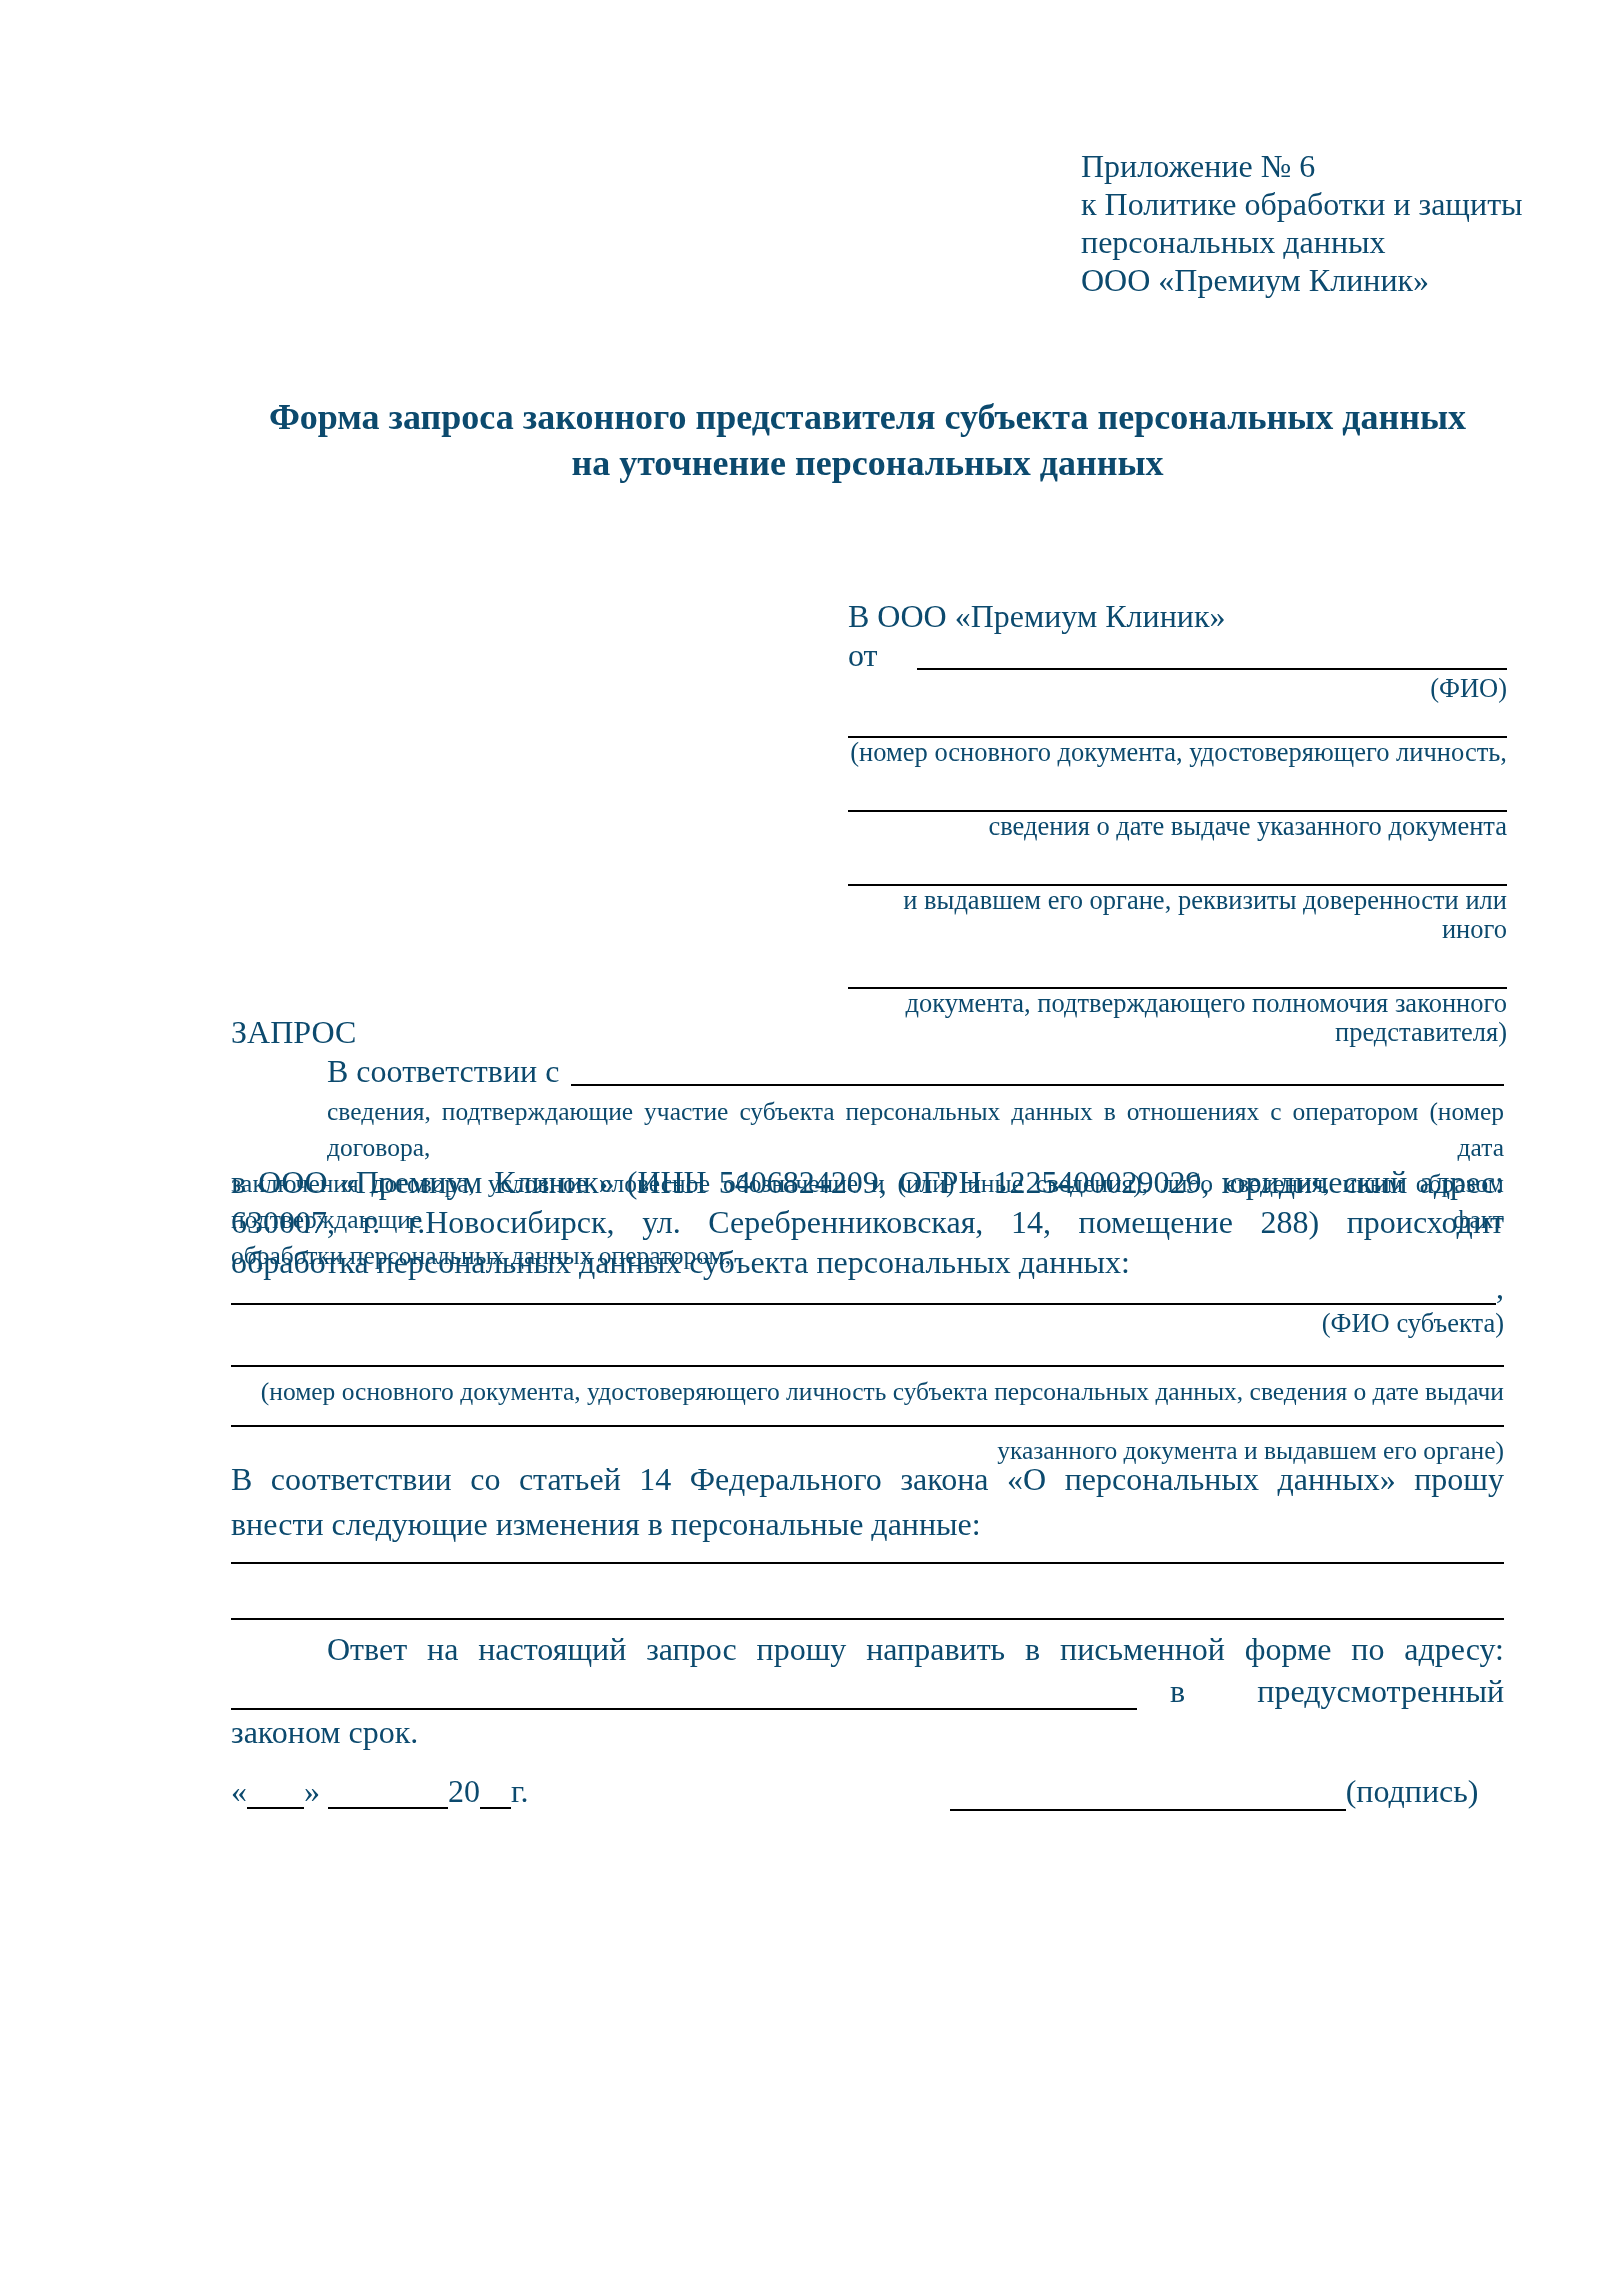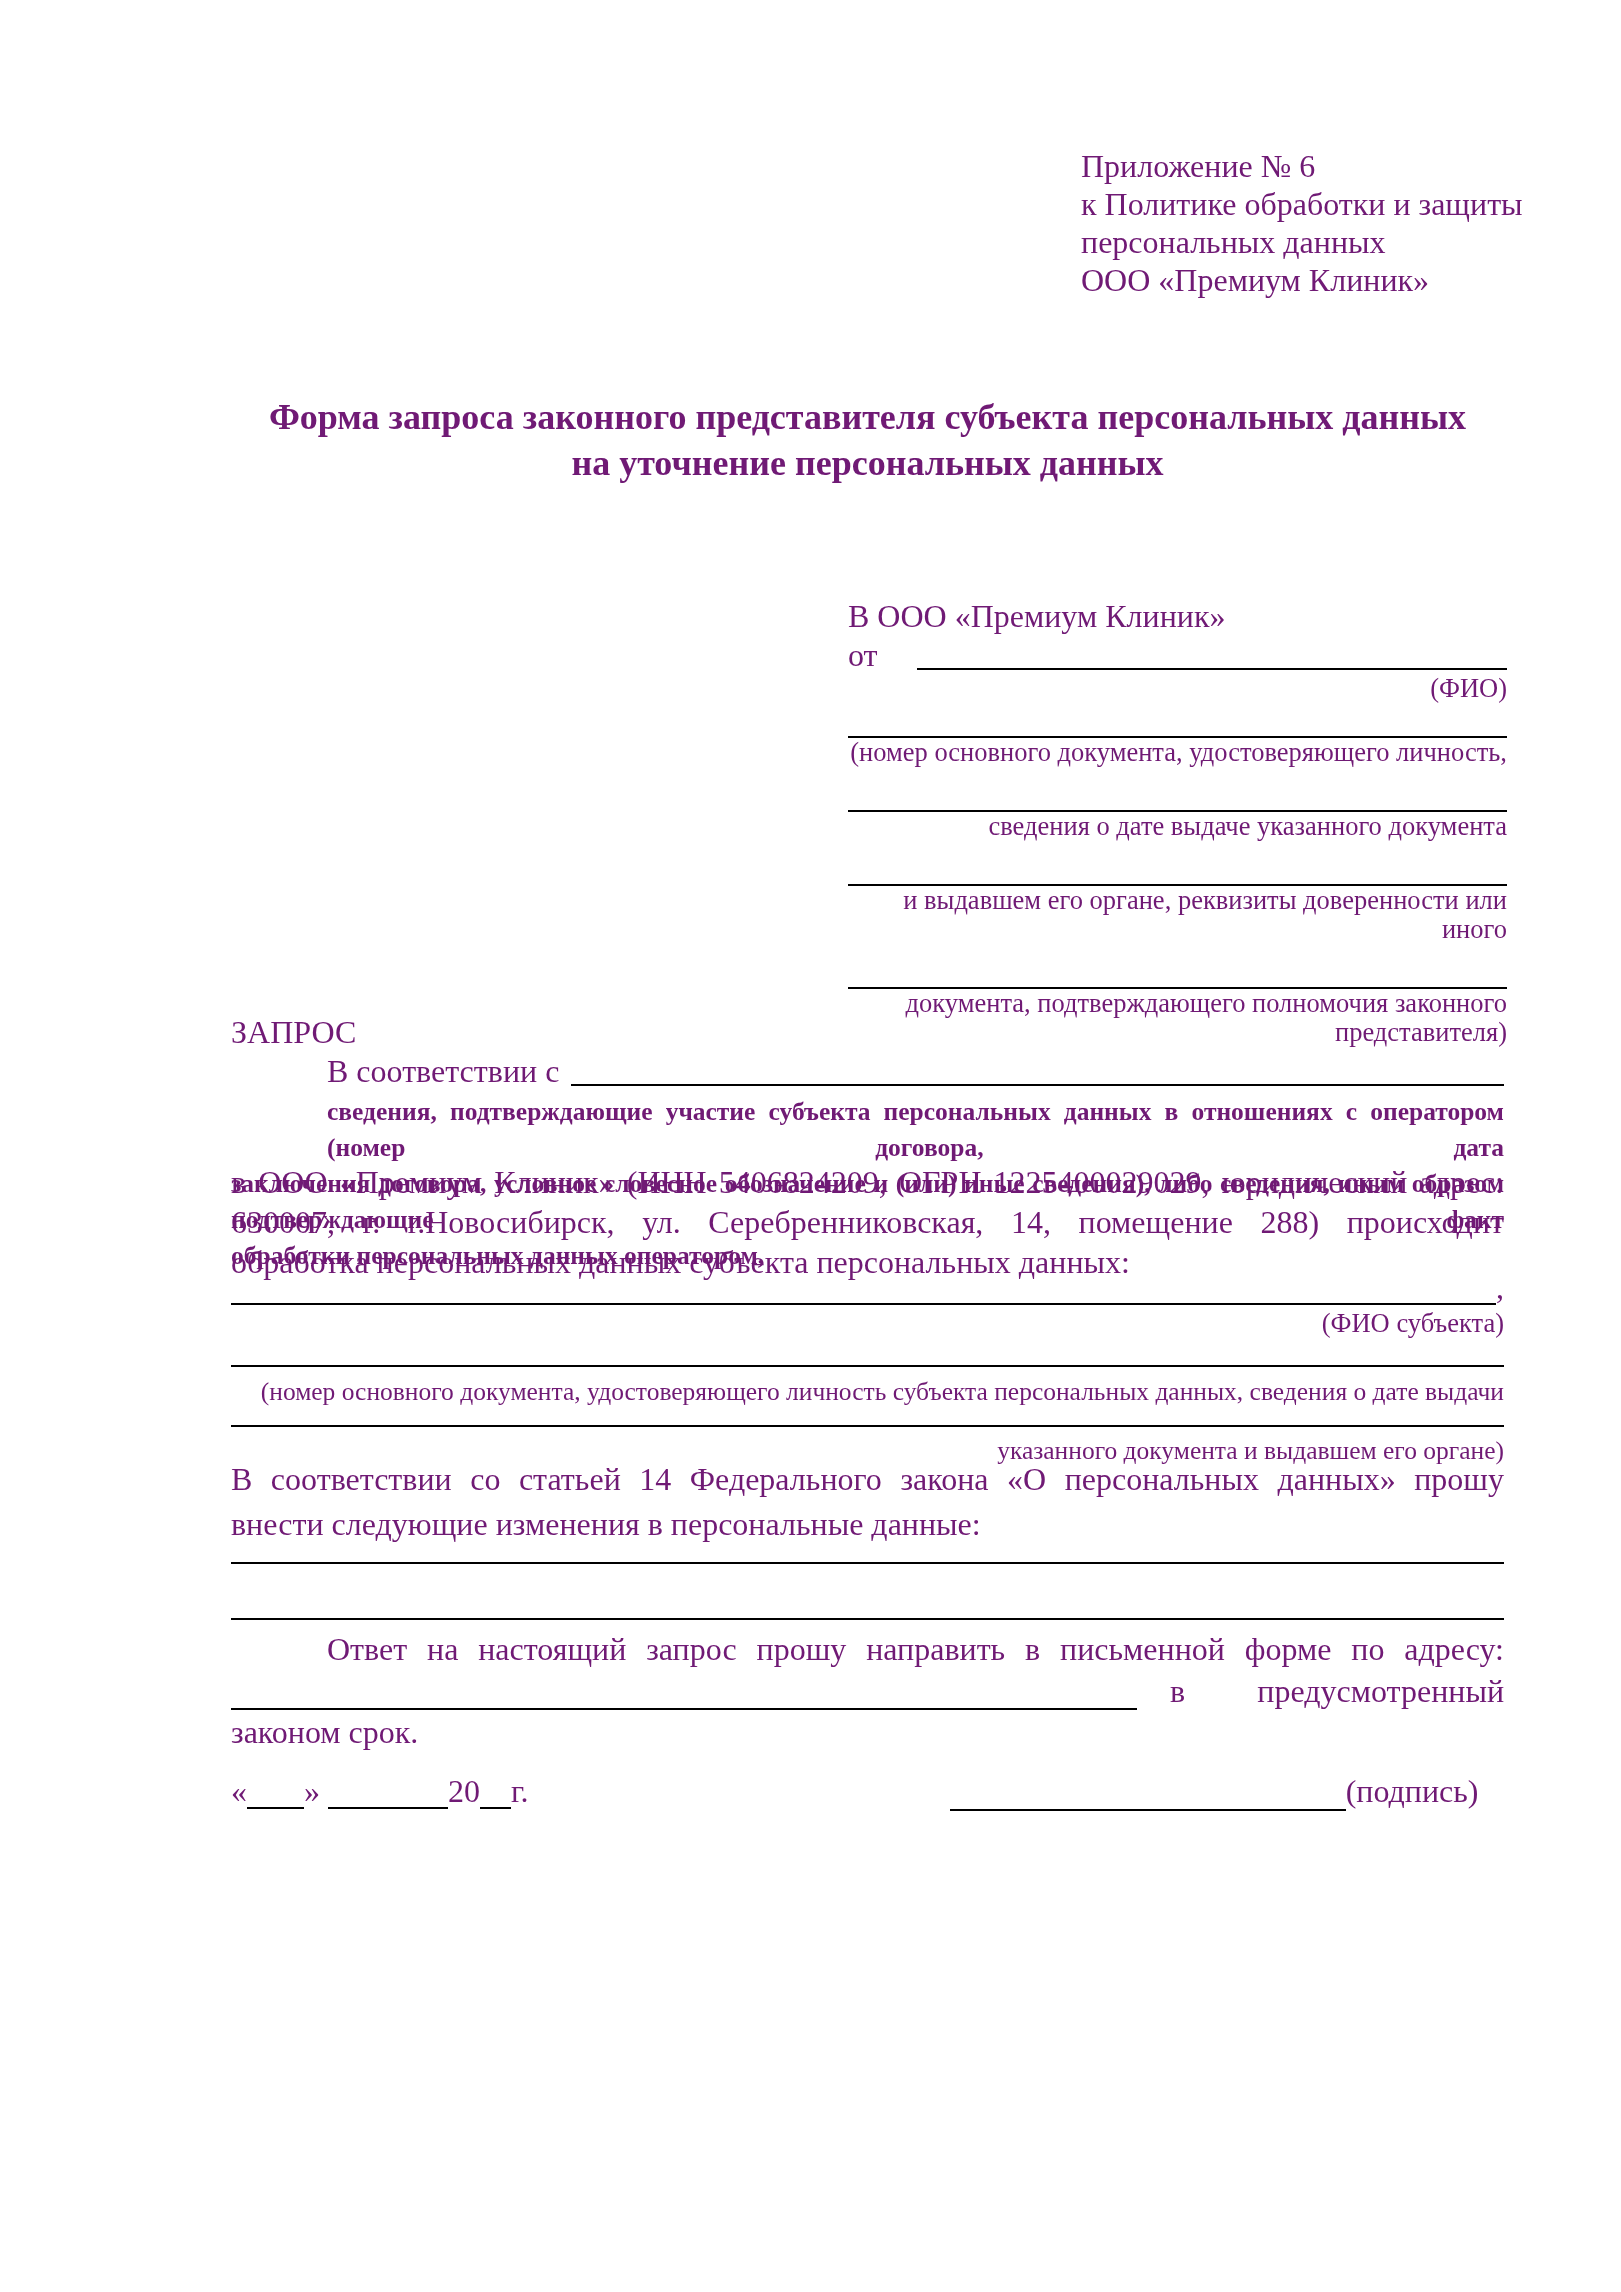--- a/index.html
+++ b/index.html
@@ -1,19 +1,19 @@
 <!DOCTYPE html>
 <html><head>
 <meta charset="utf-8">
 <style>
   * { margin:0; padding:0; box-sizing:border-box; }
   html,body { background:#888; }
   .page {
     position:relative; width:1621px; height:2293px; margin:0 auto;
-    background:#ffffff; color:#701a75;
+    background:#ffffff; color:#0c4a6e;
     font-family:"Liberation Serif","DejaVu Serif",serif;
     font-size:32px; overflow:hidden;
   }
   .abs { position:absolute; }
   .content-x { left:231px; width:1273px; }
 
   .header-note { left:1081px; top:147px; line-height:38px; }
 
   .doc-title { top:394px; text-align:center; font-weight:bold; font-size:36px; line-height:46px; }
 
@@ -27,21 +27,21 @@
 
   .request-heading { top:1012px; line-height:41px; }
 
   .accordance-row { top:1053px; display:flex; padding-left:96px; height:37px; }
   .accordance-row .label { white-space:nowrap; }
   .accordance-row .fill { flex:1; border-bottom:2.9px solid #000; margin:0 0 3.9px 11.8px; }
 
   .small-just { font-size:25.5px; line-height:36px; }
   .jline { text-align:justify; text-align-last:justify; }
   .indent { padding-left:96px; }
-  .accordance-caption { top:1094px;font-weight:bold; }
+  .accordance-caption { top:1094px; }
 
   .operator-para { top:1162px; line-height:40px; }
 
   .fio-row { top:1270px; display:flex; align-items:flex-end; height:35px; line-height:35px; }
   .fio-row .linefill { flex:1; border-bottom:2.9px solid #000; height:33px; }
   .fio-caption { top:1309px; }
 
   .hr { border-bottom:2.9px solid #000; }
   .doc-line1 { top:1333px; height:34px; }
   .doc-cap1 { top:1374px; }

